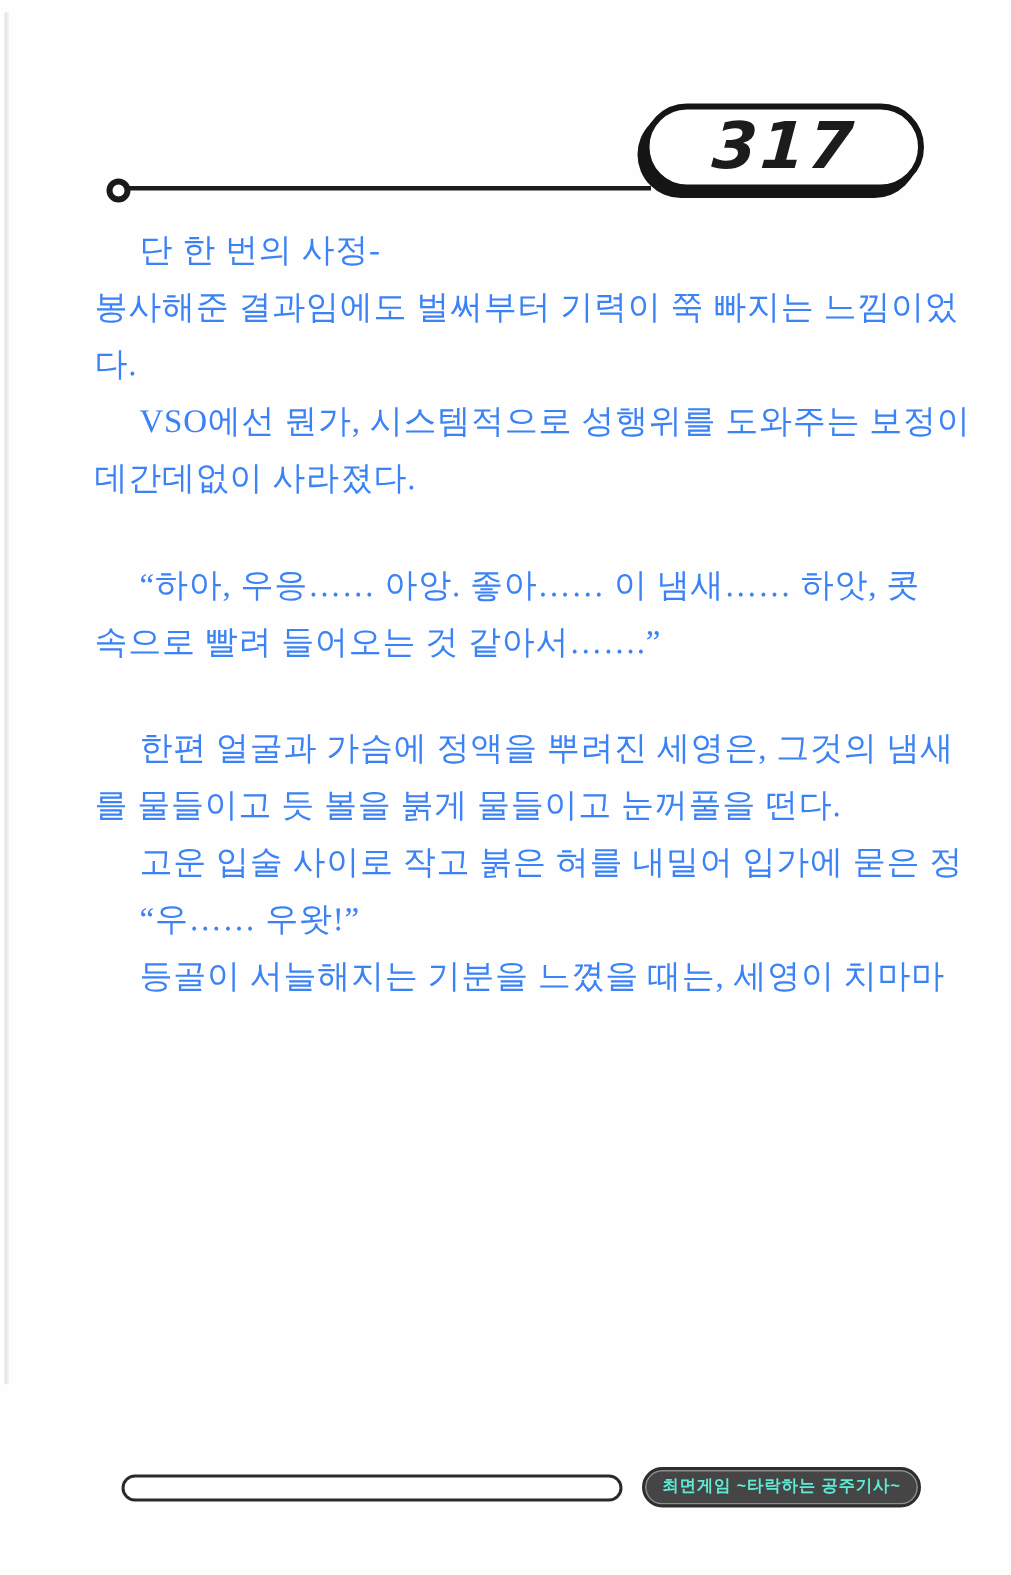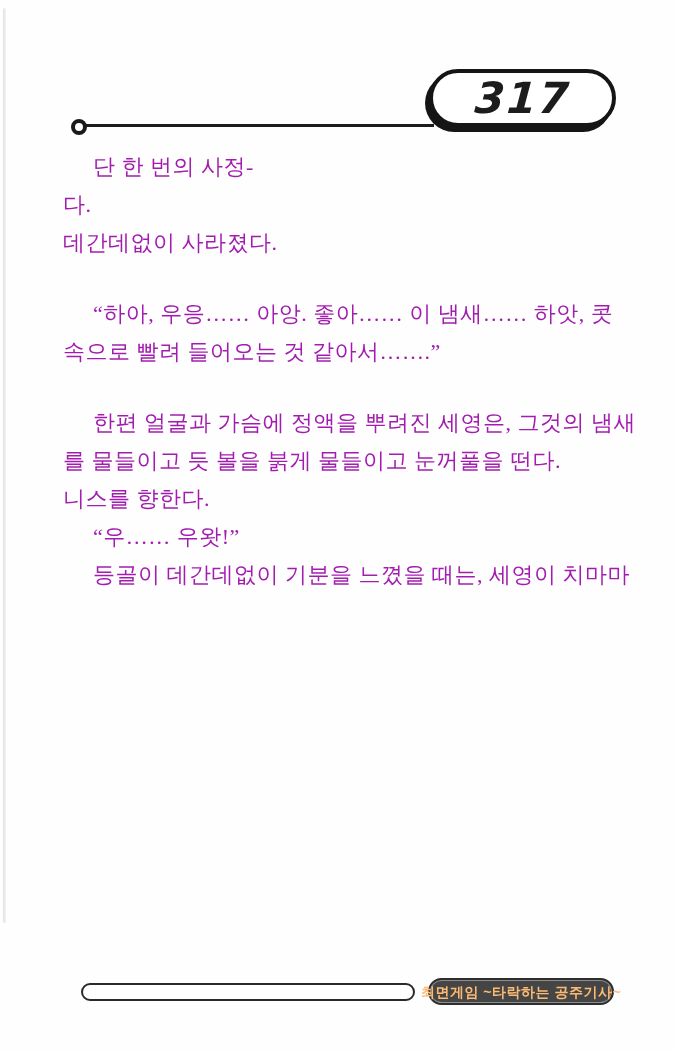--- a/index.html
+++ b/index.html
@@ -69,21 +69,21 @@
     color: #1c1c1c;
     transform: skewX(-4deg);
     line-height: 1;
   }
   
   .body-text {
     position: absolute;
     left: 63px;
     top: 148px;
     width: 552px;
-    color: #a21caf;
+    color: #3b82f6;
   }
   .line {
     height: 38px;
     line-height: 38px;
     font-size: 22px;
     letter-spacing: 0.5px;
     white-space: nowrap;
   }
   .line.indent { padding-left: 30px; }
   .line.blank { height: 33px; }
@@ -108,23 +108,23 @@
     border: 2px solid #2e2e2e;
     border-radius: 14px;
     box-shadow: inset 0 0 0 1px #8d8d8d;
     display: flex;
     align-items: center;
     justify-content: center;
   }
   .footer-badge .title {
     font-family: "Liberation Sans", "DejaVu Sans", sans-serif;
     font-weight: bold;
-    font-size: 14px;
+    font-size: 11px;
     letter-spacing: 0.5px;
-    color: #fdba74;
+    color: #5eead4;
     line-height: 1;
     white-space: nowrap;
     text-align: right;
   }
 </style>
 </head>
 <body>
 
 <div class="page">
 
@@ -132,31 +132,33 @@
 
   <div class="ring"></div>
   <div class="rule"></div>
 
   <div class="page-badge">
     <span class="num">317</span>
   </div>
 
   <div class="body-text">
       <div class="line indent">단 한 번의 사정-</div>
+      <div class="line">봉사해준 결과임에도 벌써부터 기력이 쭉 빠지는 느낌이었</div>
       <div class="line">다.</div>
+      <div class="line indent">VSO에선 뭔가, 시스템적으로 성행위를 도와주는 보정이</div>
       <div class="line">데간데없이 사라졌다.</div>
       <div class="line blank"></div>
       <div class="line indent">“하아, 우응…… 아앙. 좋아…… 이 냄새…… 하앗, 콧</div>
       <div class="line">속으로 빨려 들어오는 것 같아서…….”</div>
       <div class="line blank"></div>
       <div class="line indent">한편 얼굴과 가슴에 정액을 뿌려진 세영은, 그것의 냄새</div>
       <div class="line">를 물들이고 듯 볼을 붉게 물들이고 눈꺼풀을 떤다.</div>
-      <div class="line">니스를 향한다.</div>
+      <div class="line indent">고운 입술 사이로 작고 붉은 혀를 내밀어 입가에 묻은 정</div>
       <div class="line indent">“우…… 우왓!”</div>
-      <div class="line indent">등골이 데간데없이 기분을 느꼈을 때는, 세영이 치마마</div>
+      <div class="line indent">등골이 서늘해지는 기분을 느꼈을 때는, 세영이 치마마</div>
     </div>
 
   <div class="footer-pill"></div>
 
   <div class="footer-badge">
     <span class="title">최면게임 ~타락하는 공주기사~</span>
   </div>
 
 </div>
 

